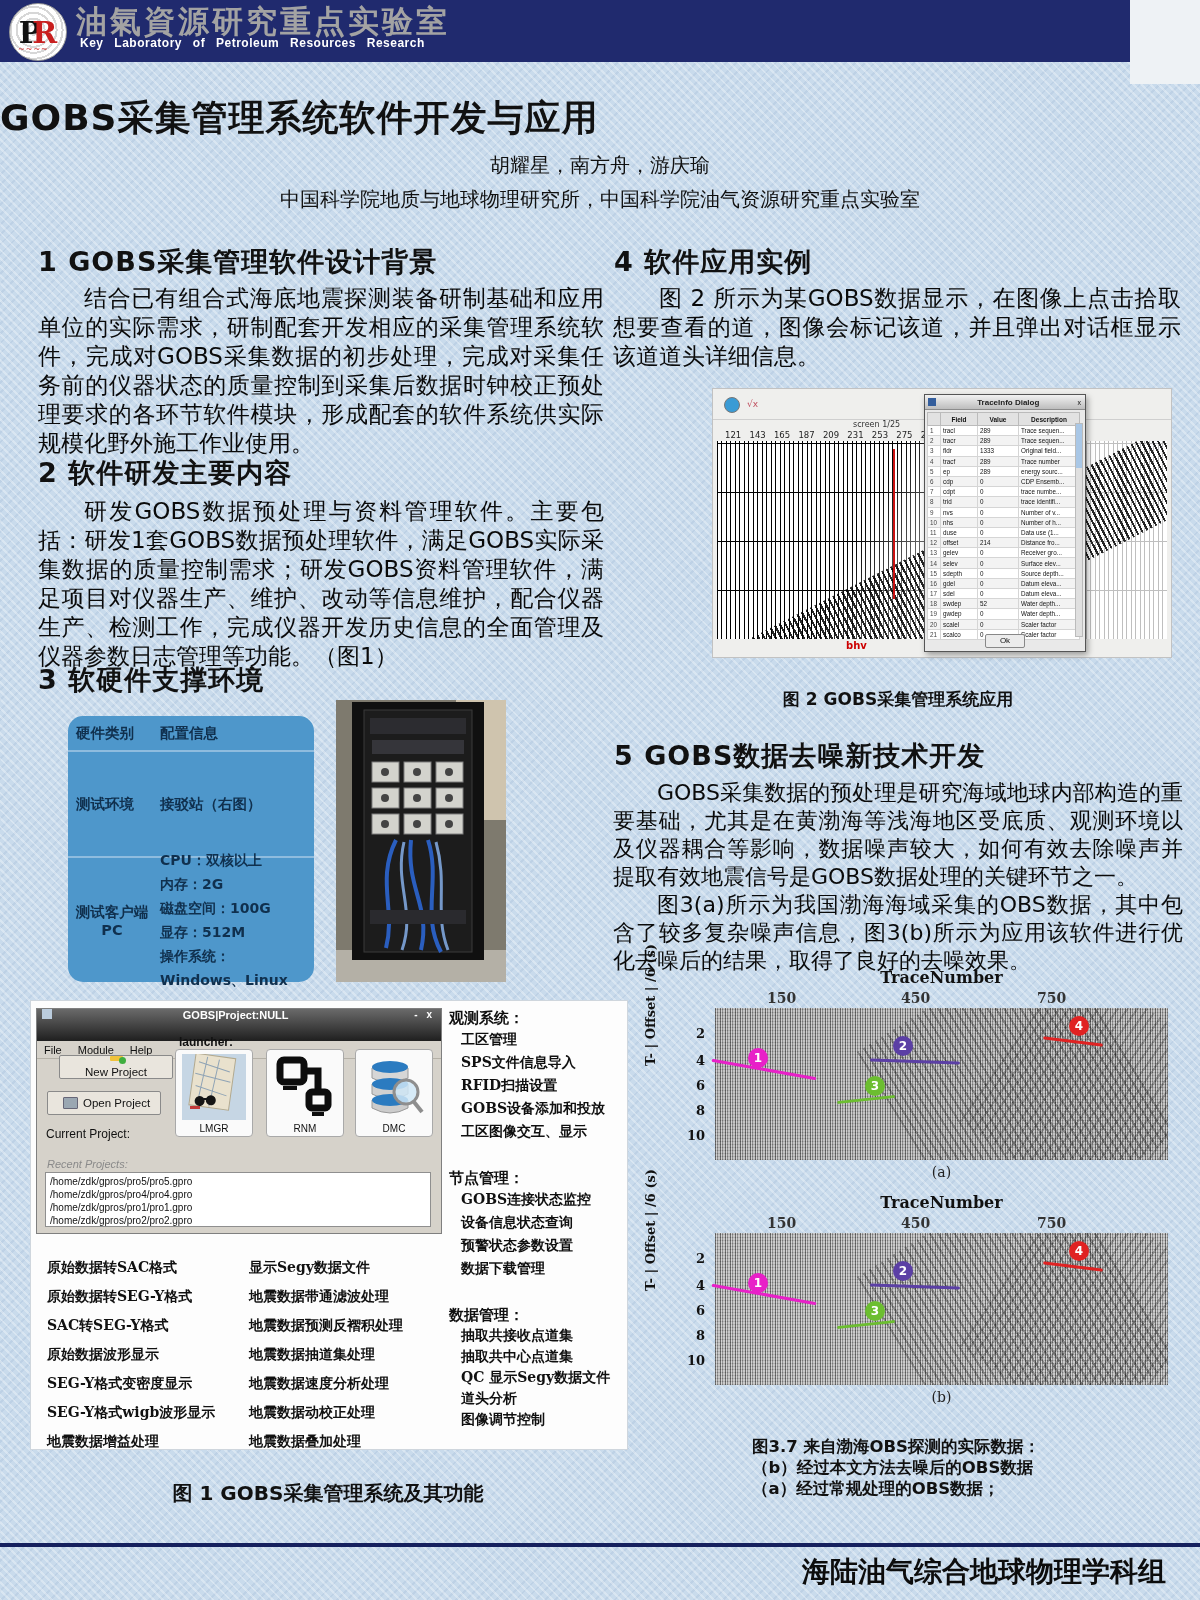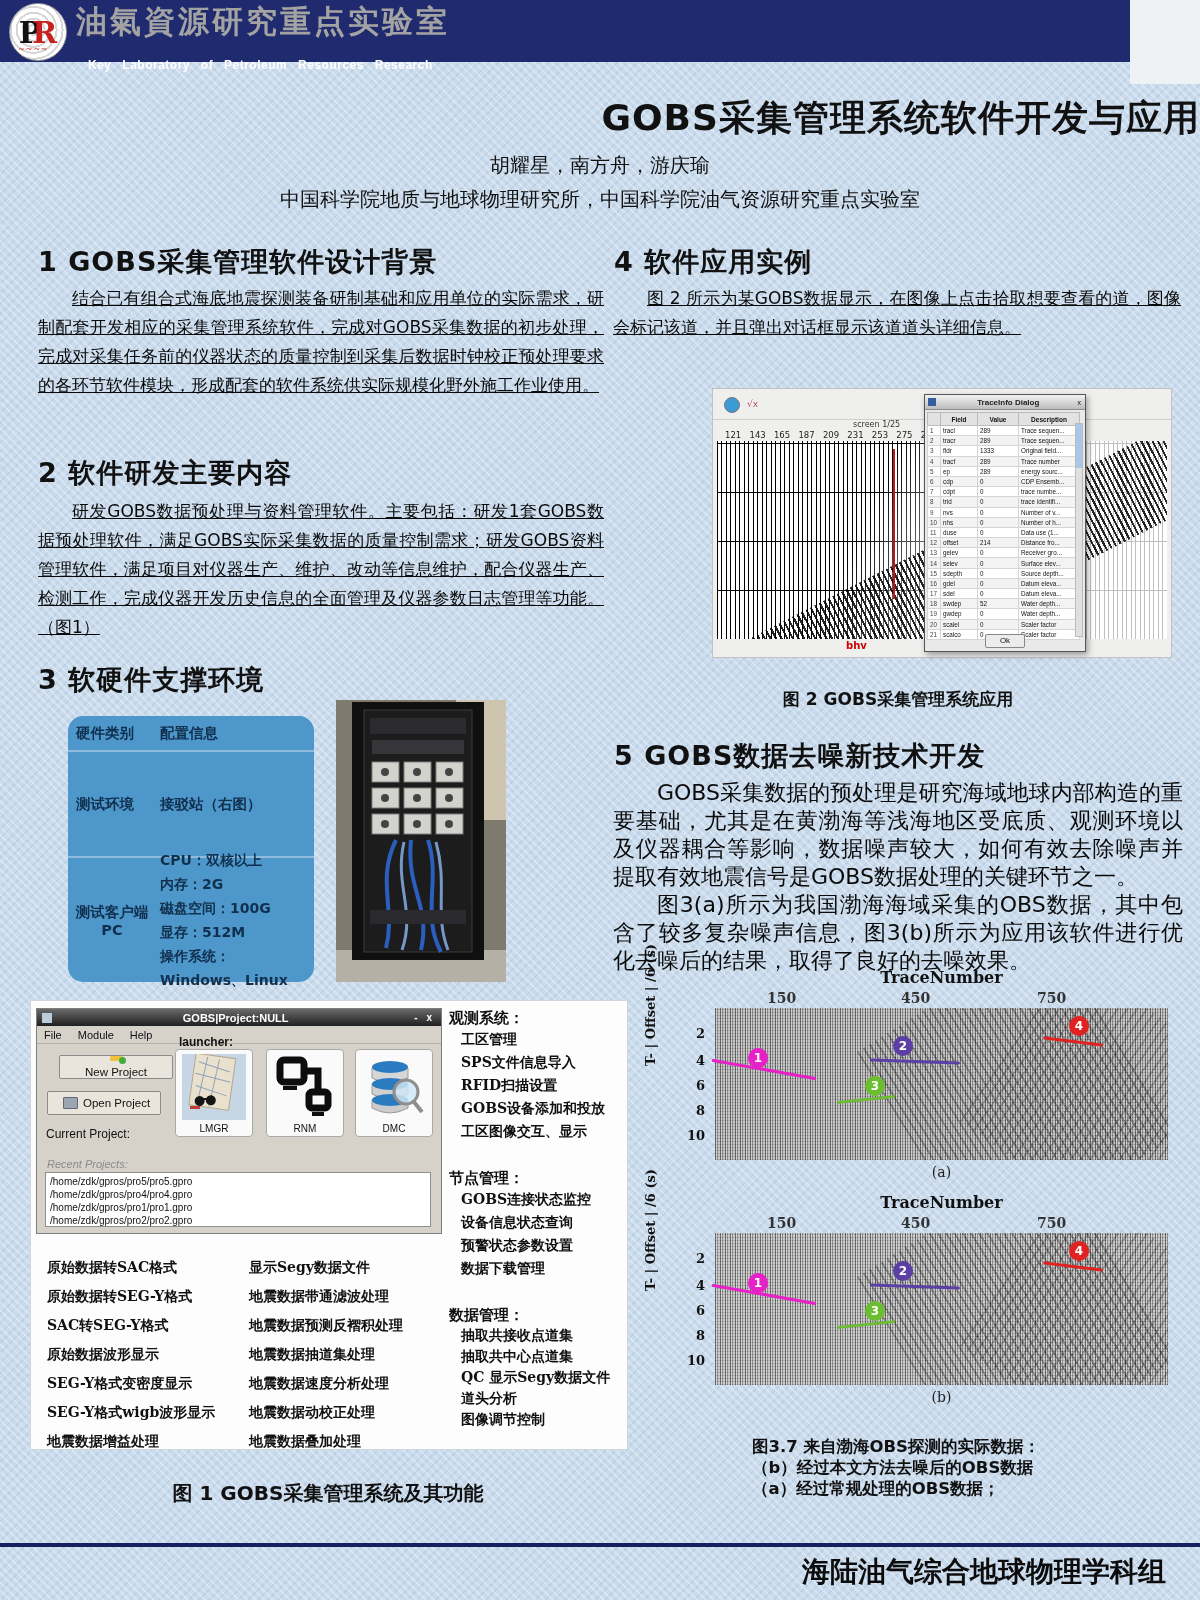--- a/index.html
+++ b/index.html
@@ -15,46 +15,46 @@
   
   .hdr{position:absolute;left:0;top:0;width:1200px;height:62px;background:#202a6e;}
   .hdr-corner{position:absolute;right:0;top:0;width:70px;height:84px;background:#eef2f5;}
   .logo{position:absolute;left:9px;top:3px;width:56px;height:56px;border-radius:50%;
     background:repeating-radial-gradient(circle at 42% 46%, #ffffff 0 4px, #d7d7d7 4px 6px);
     border:1px solid #9a9a9a;display:flex;align-items:center;justify-content:center;}
   .logo .p{font:bold 30px "DejaVu Serif",serif;color:#111;}
   .logo .r{font:bold 30px "DejaVu Serif",serif;color:#c81f1f;margin-left:-9px;}
   .logo .sig{position:absolute;left:8px;bottom:6px;color:#c33;font-size:8px;letter-spacing:1px;}
   .hdr-cn{position:absolute;left:76px;top:1px;color:#a3a3a3;font:bold 31px "DejaVu Serif",serif;letter-spacing:3px;}
-  .hdr-en{position:absolute;left:80px;top:58px;color:#fff;font:bold 12px "Liberation Sans",sans-serif;word-spacing:7px;letter-spacing:.5px;margin-left:8px;}
-  
-  .title{position:absolute;left:0;top:94px;width:1200px;text-align:right;font:bold 36px "DejaVu Sans",sans-serif;letter-spacing:1px;}
+  .hdr-en{position:absolute;left:80px;top:36px;color:#fff;font:bold 12px "Liberation Sans",sans-serif;word-spacing:7px;letter-spacing:.5px;}
+  
+  .title{position:absolute;left:0;top:94px;width:1200px;text-align:left;font:bold 36px "DejaVu Sans",sans-serif;letter-spacing:1px;}
   .authors{position:absolute;left:0;top:152px;width:1200px;text-align:center;font:20px "DejaVu Serif",serif;}
   .affil{position:absolute;left:0;top:186px;width:1200px;text-align:center;font:20px "DejaVu Serif",serif;}
   
   .h{font:bold 27px "DejaVu Sans",sans-serif;letter-spacing:1px;}
-  .para{font-size:17px;line-height:29px;text-align:justify;text-indent:2em;color:#0a0a0a;text-decoration:underline;}
+  .para{font-size:23px;line-height:29px;text-align:justify;text-indent:2em;color:#0a0a0a;}
   .para2{font-size:22px;line-height:28px;text-align:justify;text-indent:2em;color:#0a0a0a;margin:0;}
   
   .hwtab{position:absolute;left:68px;top:716px;width:246px;height:266px;background:#4e97cb;
     color:#10304e;font-weight:bold;font-size:14.5px;border-radius:15px;}
   .hwtab .trow{display:flex;border-bottom:2px solid #8fbcde;}
   .hwtab .hrow{height:34px;align-items:center;}
   .hwtab .c1{width:88px;padding-left:8px;box-sizing:border-box;display:flex;align-items:center;justify-content:flex-start;}
   .hwtab .c1b{justify-content:center;text-align:center;padding-left:0;}
   .hwtab .c2{flex:1;display:flex;align-items:center;padding-left:4px;}
   .hwtab .r1{height:104px;}
   .hwtab .r2{height:124px;border-bottom:none;}
   .hwtab .cfg{line-height:24px;font-size:14px;}
   
   .rack{position:absolute;left:336px;top:700px;width:170px;height:282px;}
   
   .fig1{position:absolute;left:30px;top:1000px;width:596px;height:448px;background:#fdfdfd;border:1px solid #cfd6dd;}
   .gwin{position:absolute;left:5px;top:7px;width:404px;height:224px;background:#d6d2ca;border:1px solid #7f7f7f;font-family:"Liberation Sans",sans-serif;}
-  .gwin .tbar{height:17px;background:linear-gradient(#6a6a6a,#1f1f1f);color:#fff;display:flex;align-items:center;font:bold 11px "Liberation Sans",sans-serif;}
+  .gwin .tbar{height:32px;background:linear-gradient(#6a6a6a,#1f1f1f);color:#fff;display:flex;font:bold 11px "Liberation Sans",sans-serif;}
   .gwin .tbar .ic{width:10px;height:10px;background:#bcd;margin:0 5px;}
   .gwin .tbar .tt{flex:1;text-align:center;}
   .gwin .tbar .wc{margin-right:6px;font-size:10px;letter-spacing:3px;}
   .gwin .mbar{height:17px;display:flex;gap:16px;align-items:center;padding-left:7px;font-size:11px;border-bottom:1px solid #b5b1a7;}
   .gwin .mitem{cursor:default;}
   .winbtn{position:absolute;width:114px;height:24px;background:#e9e5dd;border:1px solid #8a8a8a;border-radius:2px;
     display:flex;align-items:center;gap:5px;padding:0 6px;box-sizing:border-box;font-size:11.5px;}
   .fold{width:13px;height:10px;border-radius:1px;}
   .lbl12{position:absolute;font-size:12px;}
   .launch{position:absolute;width:78px;height:88px;background:#fafafa;border:1px solid #a9a9a9;border-radius:4px;

